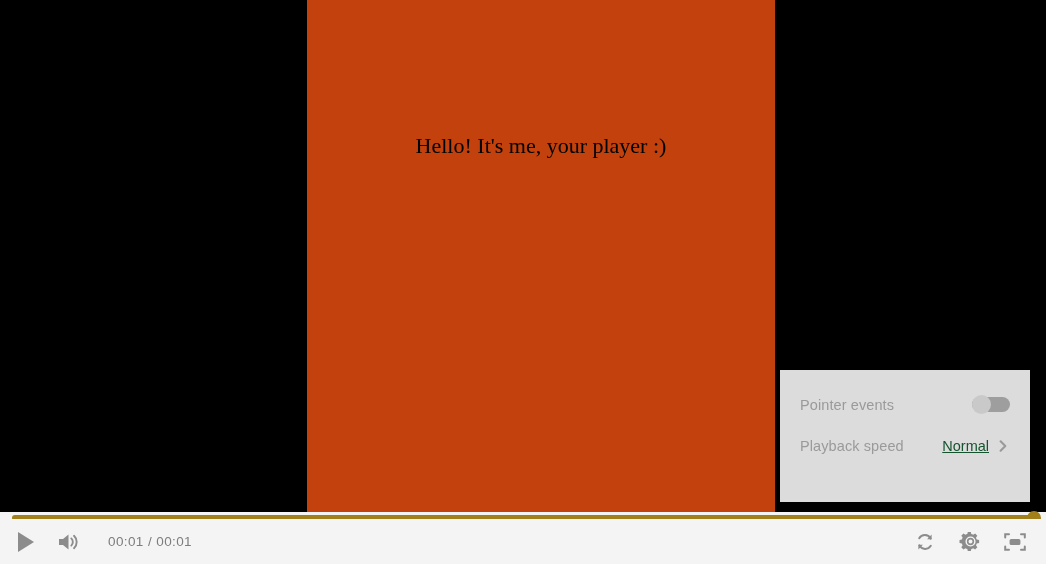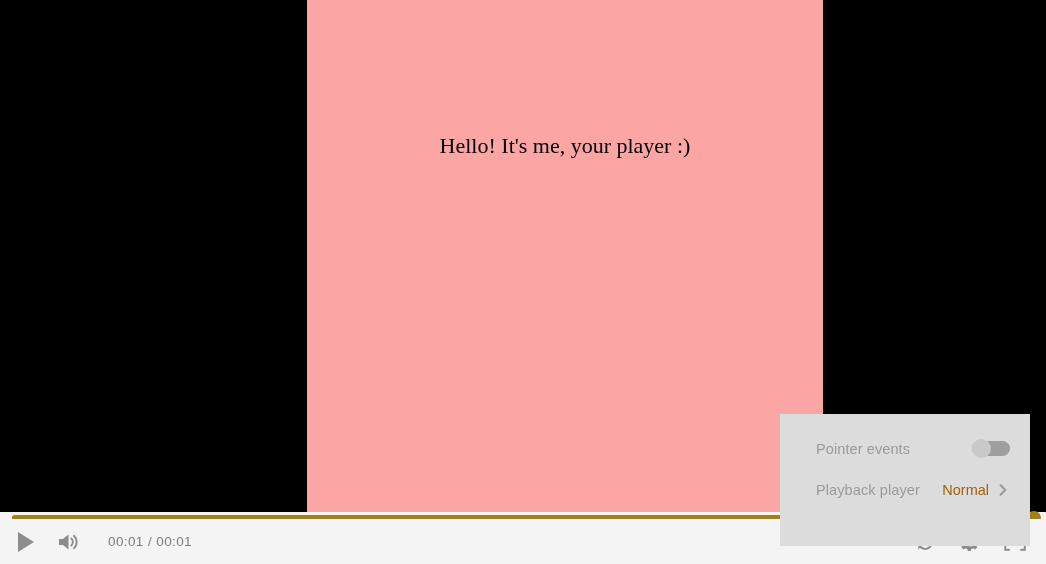--- a/index.html
+++ b/index.html
@@ -21,44 +21,43 @@
   .stage {
     position:absolute;
     left:0; top:0;
     width:1046px; height:512px;
     background:#000;
     overflow:hidden;
   }
   .video-frame {
     position:absolute;
     left:307px; top:0;
-    width:516px; height:512px;
-    background:#fca5a5;
+    width:468px; height:512px;
+    background:#c2410c;
   }
   .video-text {
     position:absolute;
     left:0; right:0;
     top:132px;
     text-align:center;
     font-family:"Liberation Serif", serif;
     font-size:22px;
     color:#000000;
     line-height:1.3;
     white-space:nowrap;
   }
 
   
   .settings-menu {
     position:absolute;
     left:780px; top:370px;
     width:250px; height:132px;
     background:#dcdcdc;
     z-index:6;
-    padding:14px 20px 0 36px;
-    margin-top:44px;
+    padding:14px 20px 0 20px;
   }
   .menu-row {
     display:flex;
     align-items:center;
     justify-content:space-between;
     height:41px;
     width:100%;
   }
   .menu-label {
     font-size:14.5px;
@@ -66,21 +65,22 @@
     letter-spacing:.1px;
     white-space:nowrap;
   }
   .menu-right {
     display:flex;
     align-items:center;
     gap:7px;
   }
   .menu-value {
     font-size:14.5px;
-    color:#a16207;
+    color:#14532d;
+    text-decoration:underline;
   }
   .chev {
     display:block;
     width:14px; height:14px;
   }
 
   
   .toggle {
     position:relative;
     width:38px; height:19px;
@@ -194,21 +194,21 @@
     <div class="menu-row">
       <span class="menu-label">Pointer events</span>
       <span class="toggle off">
         <span class="track"></span>
         <span class="knob"></span>
       </span>
     </div>
 
 
     <div class="menu-row">
-      <span class="menu-label">Playback player</span>
+      <span class="menu-label">Playback speed</span>
       <span class="menu-right">
         <span class="menu-value">Normal</span>
         <span class="chev">
           <svg width="14" height="14" viewBox="0 0 14 14">
             <path d="M4.6 2.3 L9.3 7 L4.6 11.7" fill="none" stroke="#9a9a9a" stroke-width="2.1" stroke-linecap="round" stroke-linejoin="round"></path>
           </svg>
         </span>
       </span>
     </div>
 

